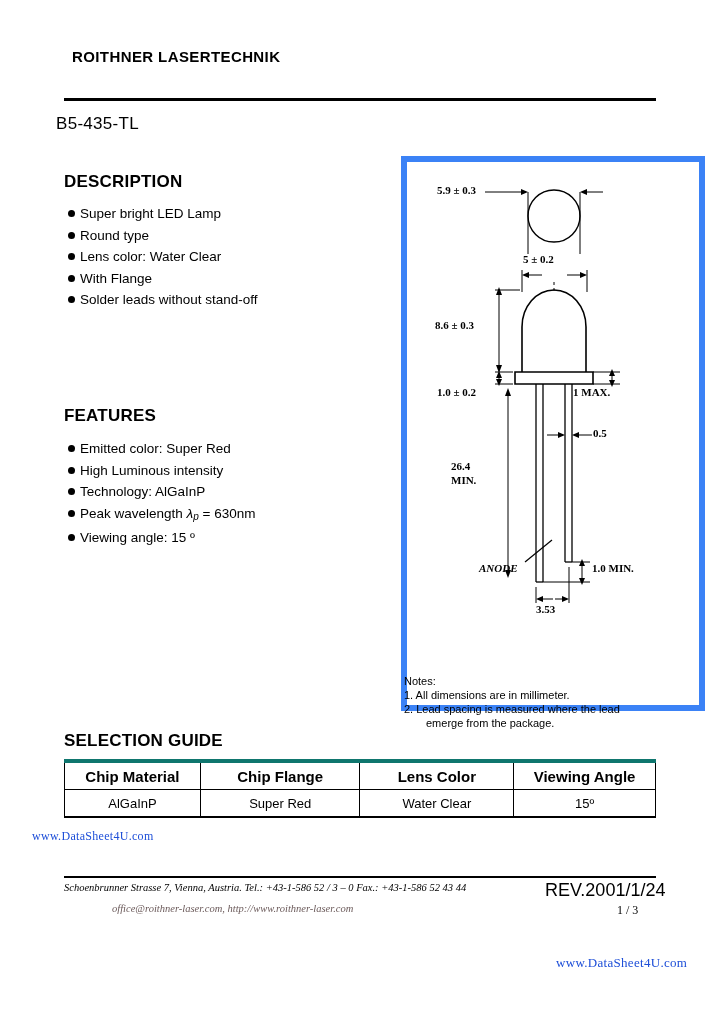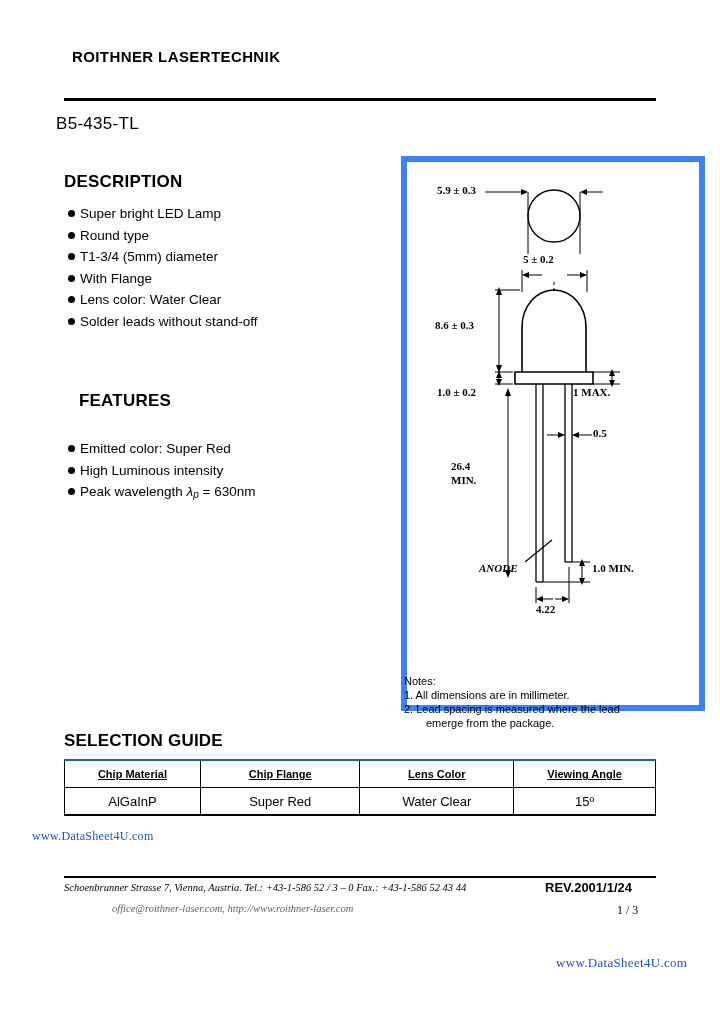--- a/index.html
+++ b/index.html
@@ -40,21 +40,21 @@
     font-size: 17px;
     font-weight: normal;
     letter-spacing: 0.3px;
   }
   .sect-title {
     font-size: 17px;
     font-weight: bold;
     letter-spacing: 0.2px;
   }
   #description-heading { position: absolute; left: 64px; top: 172px; }
-  #features-heading    { position: absolute; left: 64px; top: 391px; margin-left: 15px; }
+  #features-heading    { position: absolute; left: 64px; top: 406px; }
   #selection-heading   { position: absolute; left: 64px; top: 731px; }
 
   .bullet-list {
     position: absolute;
     margin: 4px; padding: 0;
     list-style: none;
     font-size: 13.5px;
     line-height: 21.5px;
   }
   #description-list { left: 64px; top: 199px; width: 300px; }
@@ -108,24 +108,23 @@
     font-size: 13px;
   }
   .sel-table th, .sel-table td {
     border: 1px solid #000;
     text-align: center;
     padding: 0;
     height: 26px;
   }
   .sel-table thead th {
     font-weight: bold;
-    font-size: 11px;
-    border-top: 2px solid #0f766e;
+    font-size: 15px;
+    border-top: 4px solid #0f766e;
     border-bottom: 1.5px solid #000;
-    text-decoration: underline;
   }
   .sel-table tbody td {
     font-weight: normal;
     border-bottom: 2px solid #000;
   }
   .sel-table col.c1 { width: 23%; }
   .sel-table col.c2 { width: 27%; }
   .sel-table col.c3 { width: 26%; }
   .sel-table col.c4 { width: 24%; }
 
@@ -158,22 +157,22 @@
     left: 64px; top: 903px;
     font-size: 10.5px;
     font-style: italic;
     font-family: "Liberation Serif", serif;
     color: #6b5a5a;
     margin-left: 48px;
   }
   .footer-rev {
     position: absolute;
     left: 545px; top: 880px;
-    font-size: 13px;
-    font-weight: bold;
+    font-size: 18px;
+    font-weight: normal;
   }
   .footer-page {
     position: absolute;
     left: 617px; top: 903px;
     font-size: 12px;
     font-family: "Liberation Serif", serif;
   }
 </style>
 </head>
 <body>
@@ -181,31 +180,32 @@
 <div class="page">
 
   <div class="company">ROITHNER LASERTECHNIK</div>
   <div class="rule-top"></div>
   <div class="partno">B5-435-TL</div>
 
   <div class="sect-title" id="description-heading">DESCRIPTION</div>
   <ul class="bullet-list" id="description-list">
     <li>Super bright LED Lamp</li>
     <li>Round type</li>
-    <li>T1-3/4 (5mm) diameter</li>
+    <li>Lens color: Water Clear</li>
     <li>With Flange</li>
-    <li>Lens color: Water Clear</li>
     <li>Solder leads without stand-off</li>
   </ul>
 
   <div class="sect-title" id="features-heading">FEATURES</div>
   <ul class="bullet-list" id="features-list">
     <li>Emitted color: Super Red</li>
     <li>High Luminous intensity</li>
+    <li>Technology: AlGaInP</li>
     <li><span>Peak wavelength </span><span class="ital">λ</span><span class="sub">p</span><span> = 630nm</span></li>
+    <li>Viewing angle: 15 º</li>
   </ul>
 
   <div class="drawing-box">
 
     <svg width="290" height="541" viewBox="0 0 290 541" style="position:absolute;left:0;top:0;">
       <g stroke="#000" fill="none" stroke-width="1">
 
         <circle cx="147" cy="54" r="26" stroke-width="1.4"></circle>
 
         <line x1="121" y1="30" x2="121" y2="92"></line>
@@ -282,21 +282,21 @@
     <div class="dw dim-label" style="left:30px; top:22px;">5.9 ± 0.3</div>
     <div class="dw dim-label" style="left:116px; top:91px;">5 ± 0.2</div>
     <div class="dw dim-label" style="left:28px; top:157px;">8.6 ± 0.3</div>
     <div class="dw dim-label" style="left:30px; top:224px;">1.0 ± 0.2</div>
     <div class="dw dim-label" style="left:166px; top:224px;">1 MAX.</div>
     <div class="dw dim-label" style="left:186px; top:265px;">0.5</div>
     <div class="dw dim-label" style="left:44px; top:298px;">26.4</div>
     <div class="dw dim-label" style="left:44px; top:312px;">MIN.</div>
     <div class="dw dim-label" style="left:72px; top:400px;font-style:italic;">ANODE</div>
     <div class="dw dim-label" style="left:185px; top:400px;">1.0 MIN.</div>
-    <div class="dw dim-label" style="left:129px; top:441px;">4.22</div>
+    <div class="dw dim-label" style="left:129px; top:441px;">3.53</div>
   </div>
 
   <div class="notes">
     <div class="n-title">Notes:</div>
     <div class="n-indent">1. All dimensions are in millimeter.</div>
     <div class="n-indent">2. Lead spacing is measured where the lead</div>
     <div class="n-cont">emerge from the package.</div>
   </div>
 
   <div class="sect-title" id="selection-heading">SELECTION GUIDE</div>

